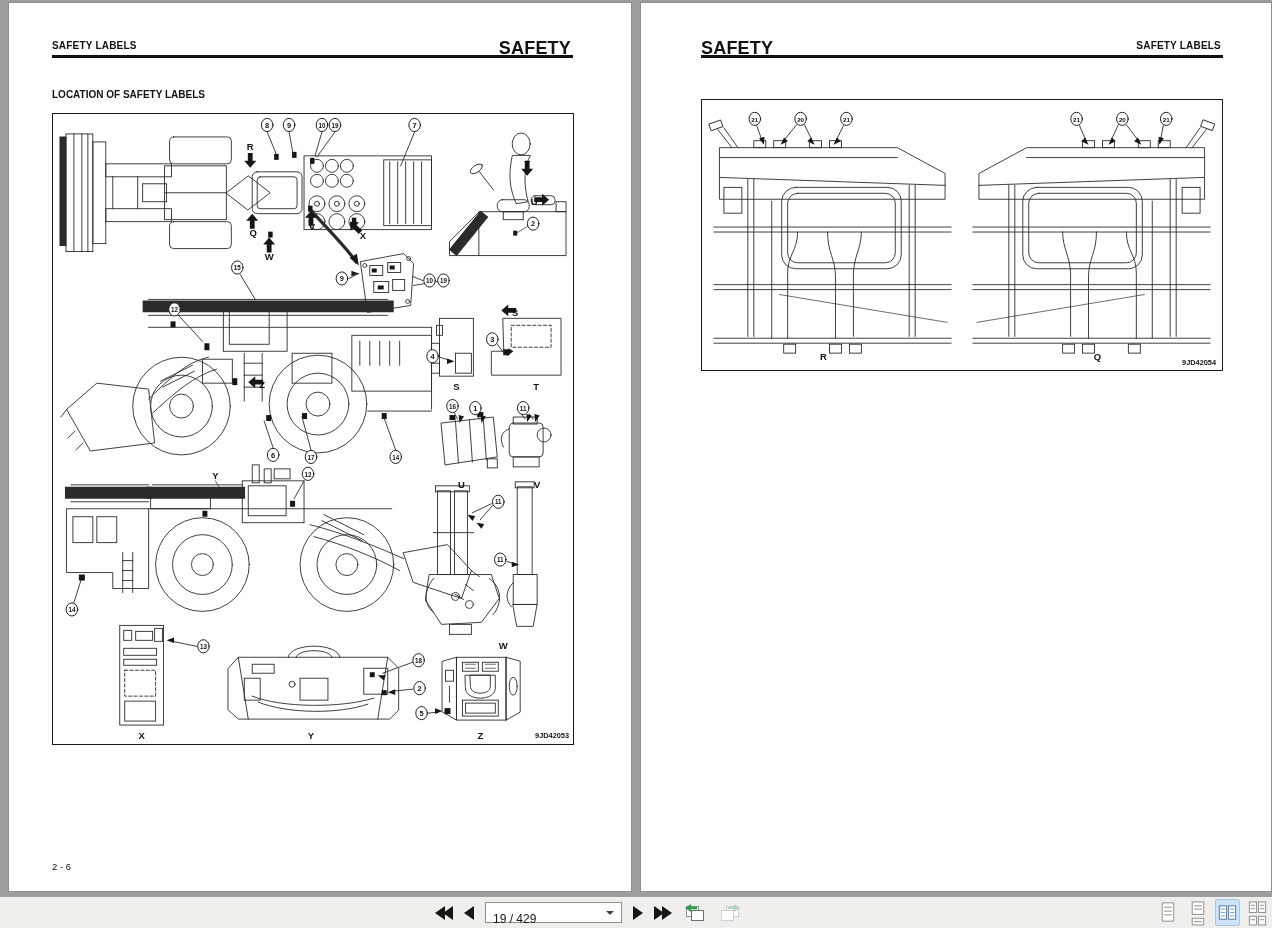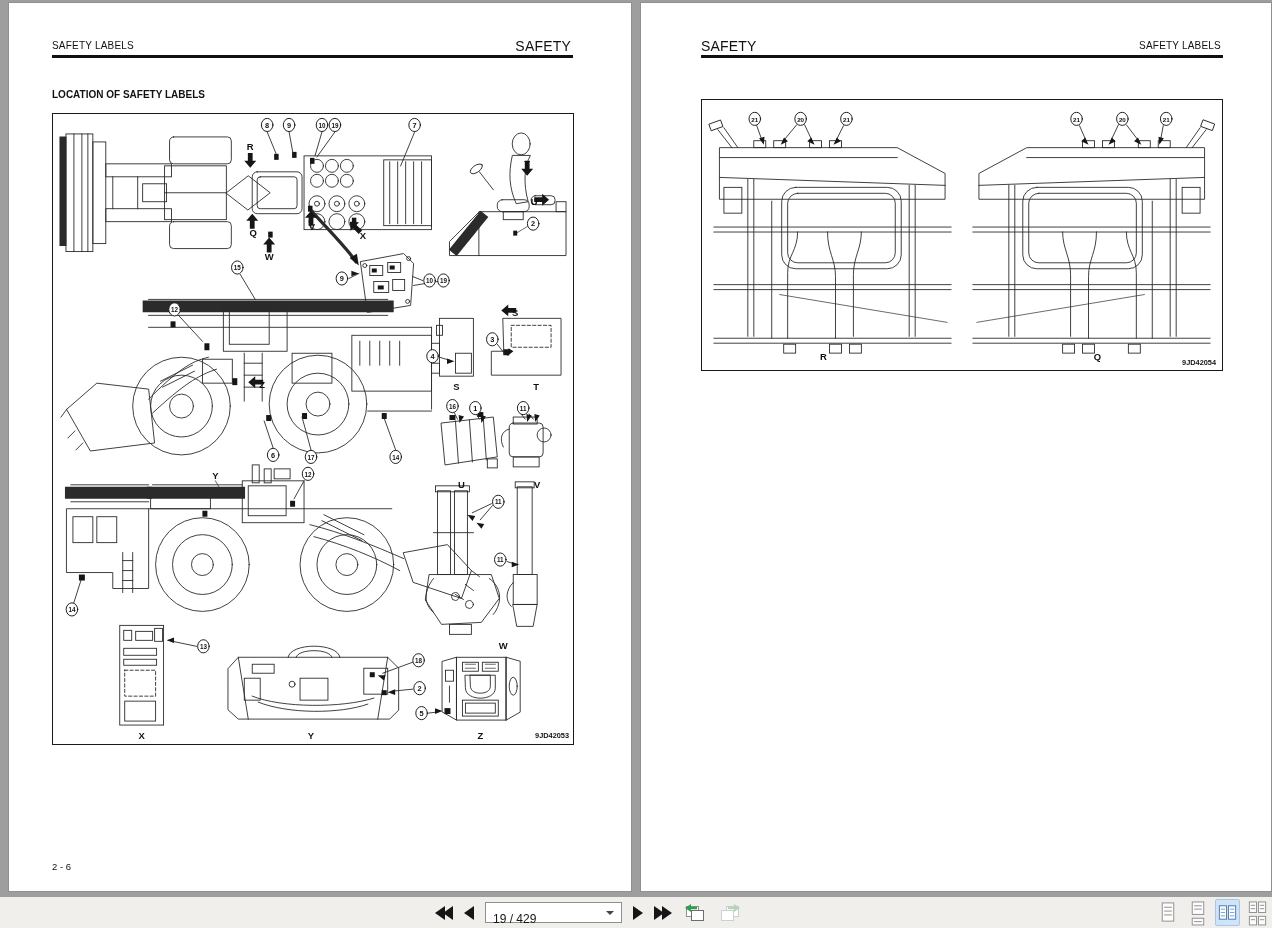--- a/index.html
+++ b/index.html
@@ -4,23 +4,23 @@
 <style>
   html,body{margin:0;padding:0;background:#a3a3a3;}
   *{box-sizing:border-box;}
   .screen{position:relative;width:1272px;height:928px;overflow:hidden;background:#a3a3a3;
           font-family:"Liberation Sans",sans-serif;color:#111;}
   .pages{position:absolute;left:0;top:0;width:1272px;height:897px;background:#9e9e9e;}
   .page{position:absolute;top:2px;height:890px;background:#fff;border:1px solid #8f8f8f;}
   .page-left{left:8px;width:624px;}
   .page-right{left:640px;width:632px;}
 
-  .hdr{position:absolute;top:37px;font-weight:normal;letter-spacing:.2px;white-space:nowrap;}
+  .hdr{position:absolute;top:37px;font-weight:bold;letter-spacing:.2px;white-space:nowrap;}
   .hdr-small{font-size:10px;}
-  .hdr-big{font-size:14px;}
+  .hdr-big{font-size:18px;}
   .rule{position:absolute;height:2.5px;background:#101010;}
   .doc-title{position:absolute;font-size:10px;font-weight:bold;white-space:nowrap;}
   .figbox{position:absolute;border:1px solid #1a1a1a;background:#fff;}
   .pgnum{position:absolute;font-size:9.5px;font-weight:normal;}
 
   svg.fig{display:block;width:100%;height:100%;}
   svg.fig path,svg.fig rect,svg.fig line,svg.fig circle,svg.fig ellipse,svg.fig polyline{
     fill:none;stroke:#2b2b2b;stroke-width:.9;stroke-linecap:square;}
   svg.fig .blk{fill:#161616;stroke:none;}
   svg.fig .thin{stroke-width:.7;}

